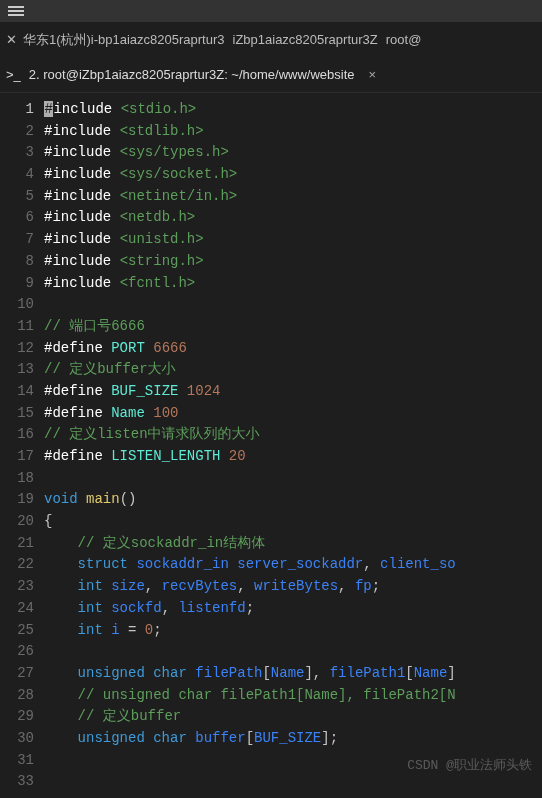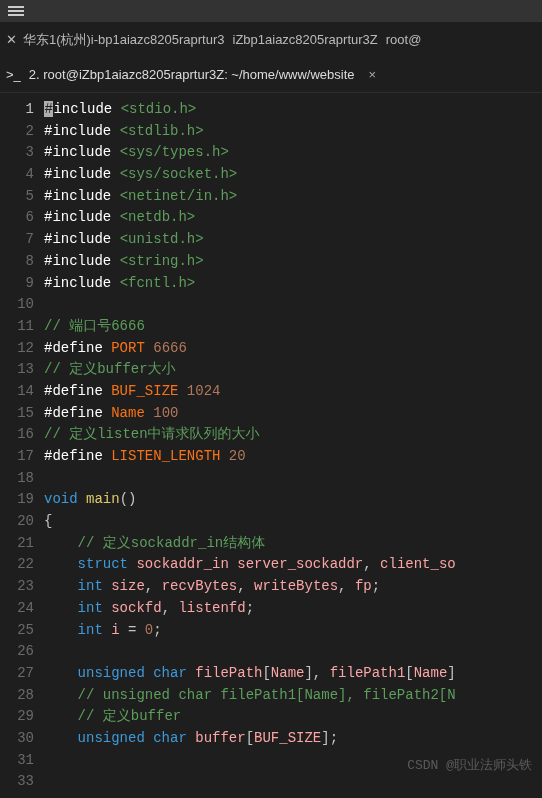--- a/index.html
+++ b/index.html
@@ -92,25 +92,25 @@
     color: #6a6a6a;
     user-select: none;
     padding-right: 10px;
     flex-shrink: 0;
   }
   .gutter.active { color: #c6c6c6; }
   .code { flex: 1; }
   .k-preproc { color: #ffffff; }      
   .k-string  { color: #5d9e5b; }      
   .k-comment { color: #5d9e5b; }      
-  .k-define  { color: #f97316; }      
+  .k-define  { color: #5eead4; }      
   .k-number  { color: #b4775b; }      
   .k-type    { color: #3e9ad9; text-align: right; }      
   .k-func    { color: #e0cb6c; }      
-  .k-var     { color: #fca5a5; }
+  .k-var     { color: #3b82f6; }
   .k-punct   { color: #c5c5c5; }
   .k-quoted  { color: #c28450; }
   .cursor-block {
     background: #aeafad;
     color: #1e1e1e;
     padding: 0 0.5px;
   }
   .watermark {
     position: absolute;
     right: 10px;

